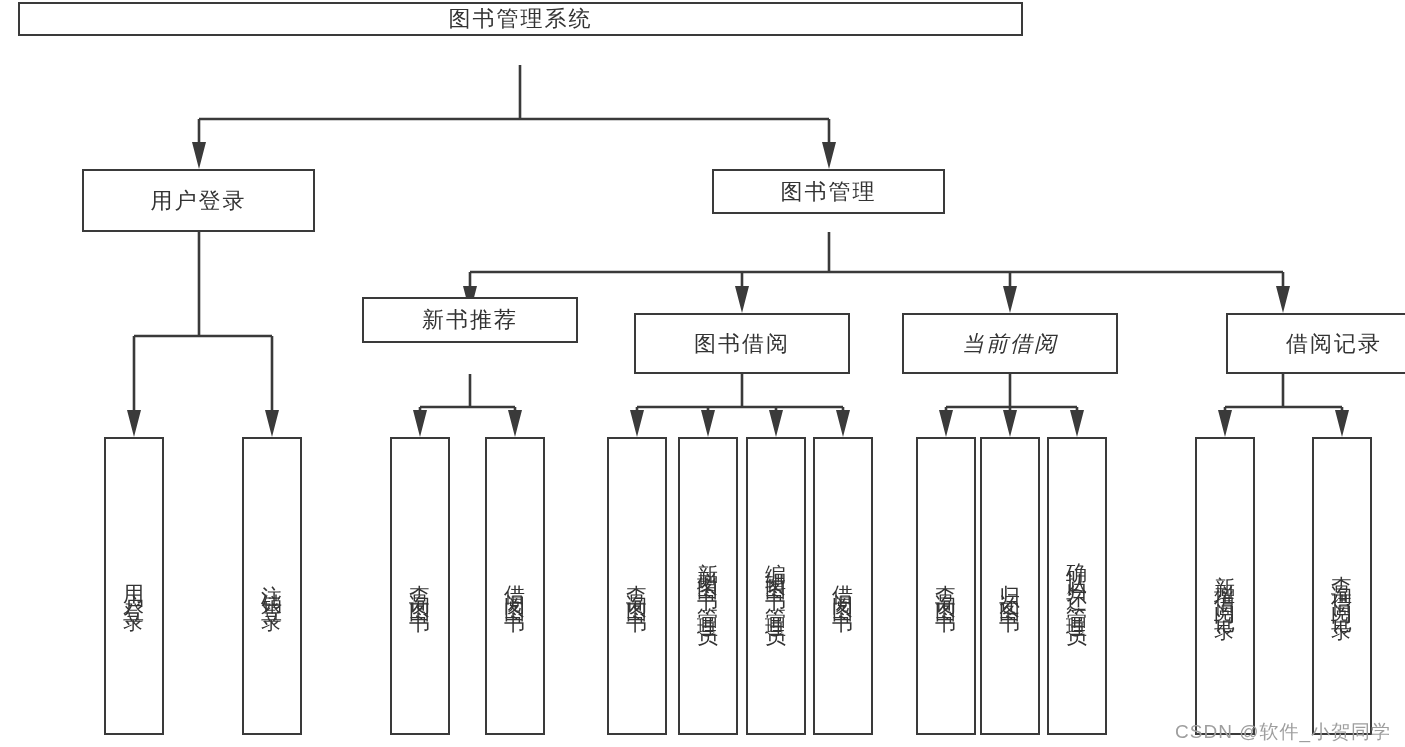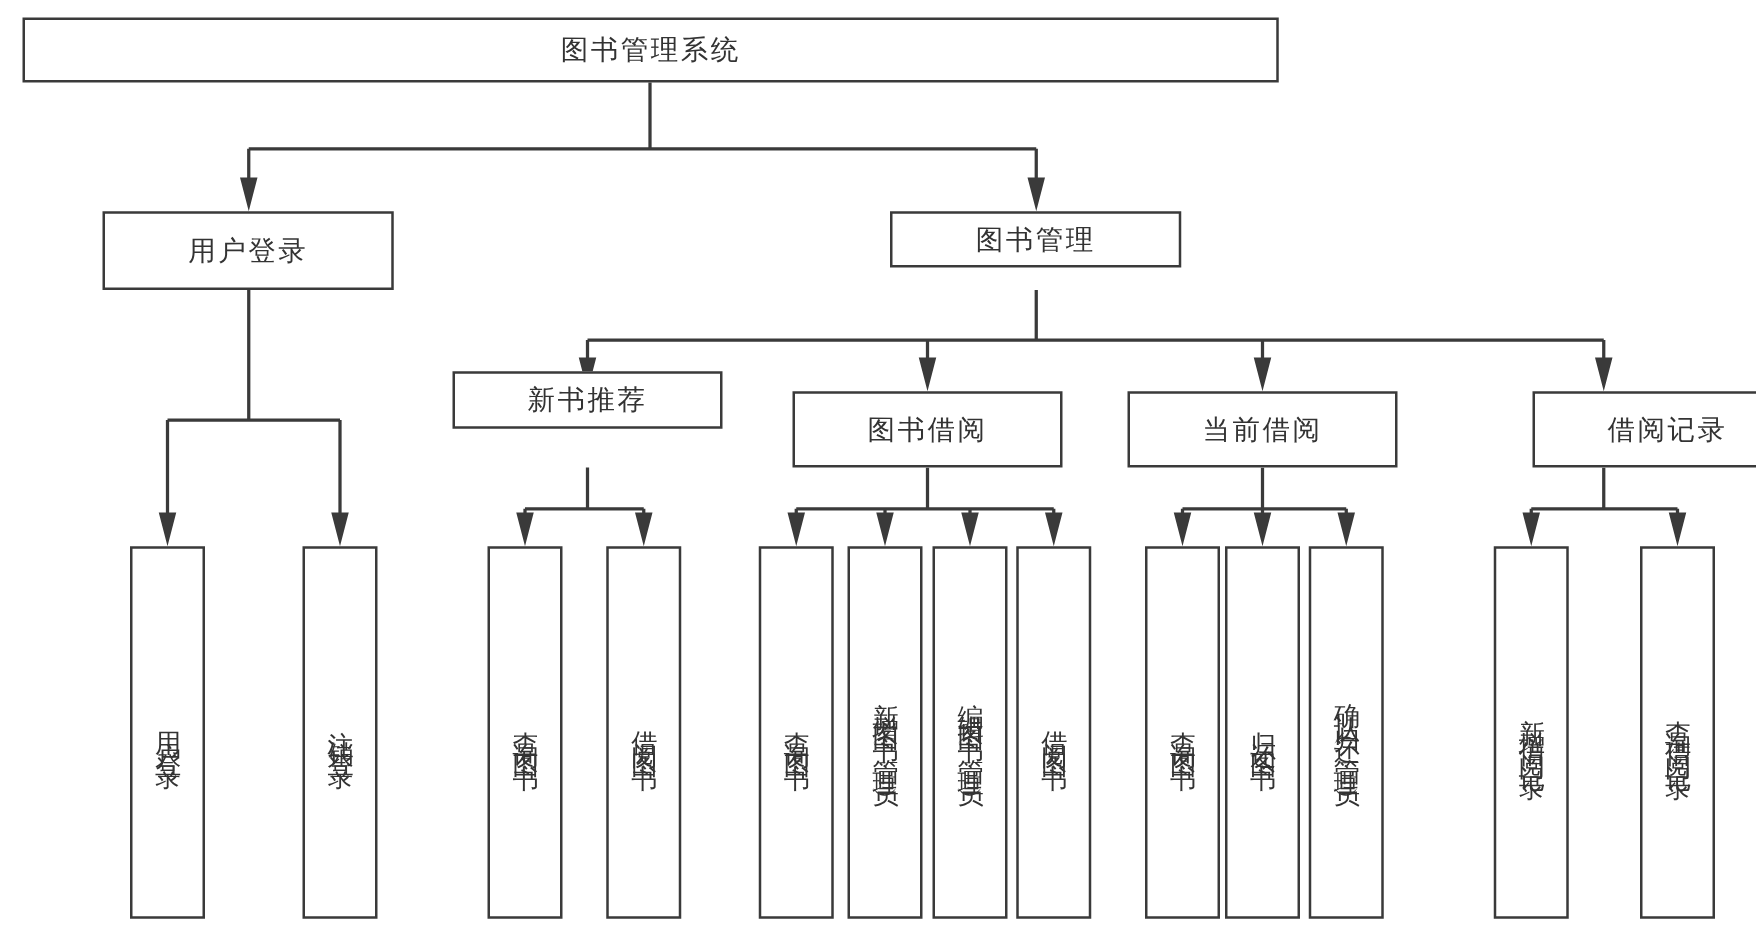--- a/index.html
+++ b/index.html
@@ -128,38 +128,38 @@
       M708 437l-7 -27h14z
       M776 437l-7 -27h14z
       M843 437l-7 -27h14z
       M946 437l-7 -27h14z
       M1010 437l-7 -27h14z
       M1077 437l-7 -27h14z
       M1225 437l-7 -27h14z
       M1342 437l-7 -27h14z"></path>
   </svg>
 
-  <div class="node" style="left:18px; top:14px; width:1005px; height:52px;">
+  <div class="node" style="left:18px; top:2px; width:1005px; height:34px;">
     <span class="hlabel">图书管理系统</span>
   </div>
 
   <div class="node" style="left:82px; top:169px; width:233px; height:63px;">
     <span class="hlabel">用户登录</span>
   </div>
   <div class="node" style="left:712px; top:169px; width:233px; height:45px;">
     <span class="hlabel">图书管理</span>
   </div>
 
   <div class="node" style="left:362px; top:297px; width:216px; height:46px;justify-content:center;">
     <span class="hlabel">新书推荐</span>
   </div>
   <div class="node" style="left:634px; top:313px; width:216px; height:61px;align-items:center;">
     <span class="hlabel">图书借阅</span>
   </div>
-  <div class="node" style="left:902px; top:313px; width:216px; height:61px;">
+  <div class="node" style="left:902px; top:313px; width:216px; height:61px;font-style:italic;">
     <span class="hlabel">当前借阅</span>
   </div>
   <div class="node" style="left:1226px; top:313px; width:216px; height:61px;">
     <span class="hlabel">借阅记录</span>
   </div>
 
   <div class="node vnode" style="left:104px;">
     <span class="vlabel">用户登录</span>
   </div>
   <div class="node vnode" style="left:242px;">
@@ -196,14 +196,15 @@
     <span class="vlabel">确认归还（管理员）</span>
   </div>
 
   <div class="node vnode" style="left:1195px;">
     <span class="vlabel">新增借阅记录</span>
   </div>
   <div class="node vnode" style="left:1312px;">
     <span class="vlabel">查询借阅记录</span>
   </div>
 
+  <div class="watermark">CSDN @软件_小贺同学</div>
 
 </div>
 
 </body></html>

